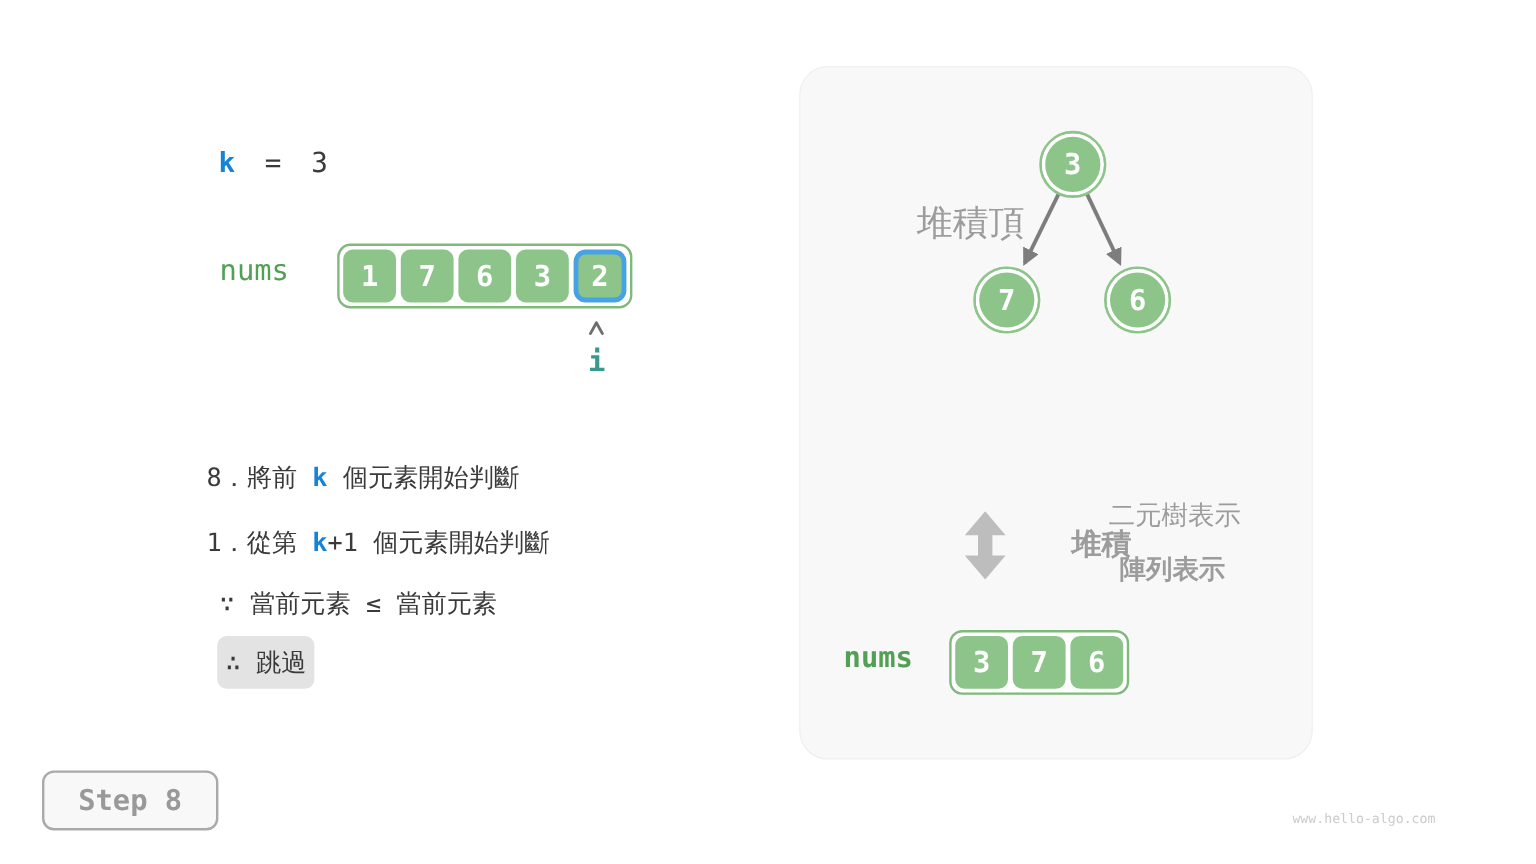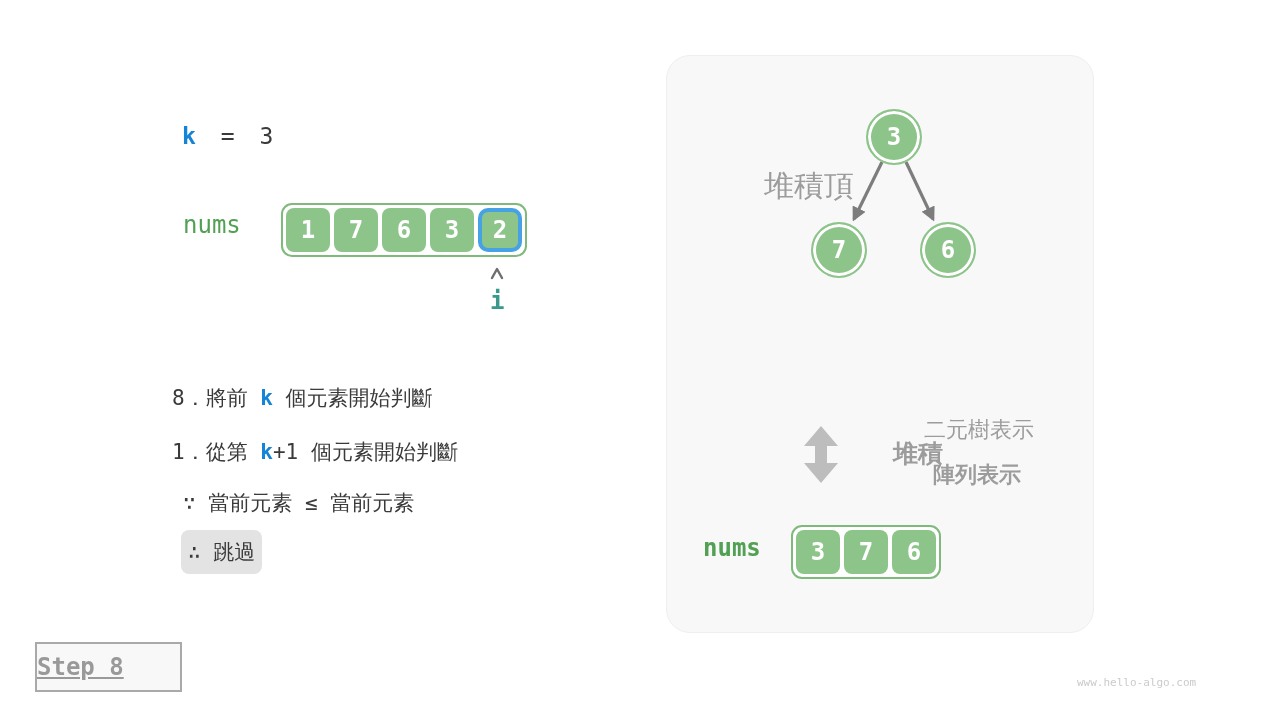--- a/index.html
+++ b/index.html
@@ -58,23 +58,23 @@
   .node-root{left:199px;top:53px;}
   .node-left{left:144px;top:166px;}
   .node-right{left:253px;top:166px;}
   .updown{position:absolute;left:134px;top:370px;}
   .swap-label{left:182px;top:381px;font-size:25px;font-weight:bold;color:var(--gray-text);margin-left:44px;}
   .repr-tree{left:257px;top:359px;font-size:22px;font-weight:normal;color:var(--gray-text);}
   .repr-array{left:266px;top:404px;font-size:22px;font-weight:bold;color:var(--gray-text);}
 
   
   .step-box{left:35px;top:642px;width:147px;height:50px;box-sizing:border-box;
-            background:var(--panel-bg);border:2px solid var(--step-border);border-radius:0;
-            display:flex;align-items:center;justify-content:flex-start;
-            font-size:24px;font-weight:bold;color:#999;text-decoration:underline;}
+            background:var(--panel-bg);border:2px solid var(--step-border);border-radius:10px;
+            display:flex;align-items:center;justify-content:center;
+            font-size:24px;font-weight:bold;color:#999;}
   .watermark{left:1077px;top:676px;font-size:11px;color:var(--watermark);}
 </style>
 </head>
 <body>
 
 <div>
 
   <div class="abs k-line mono">
     <span class="kvar">k</span>
     <span>=</span>

